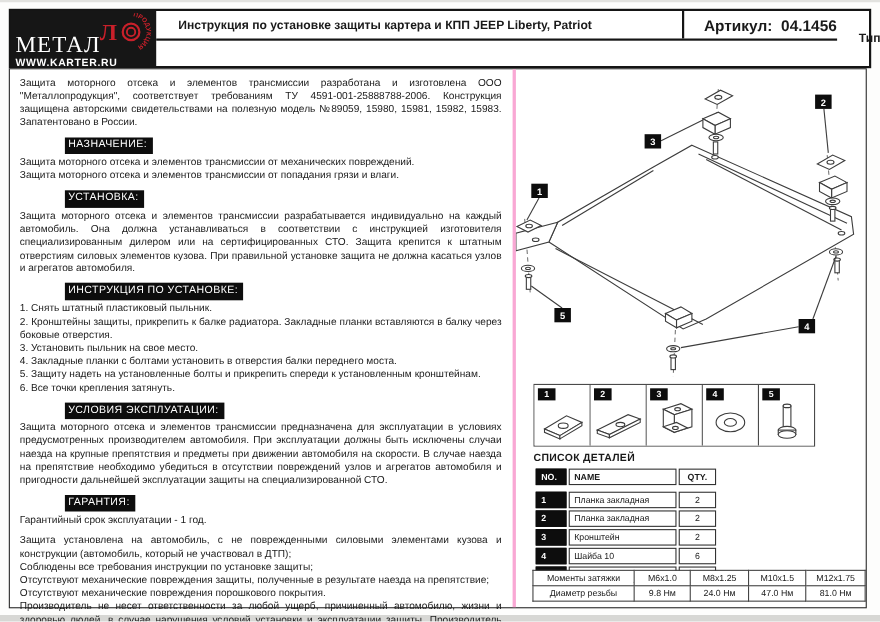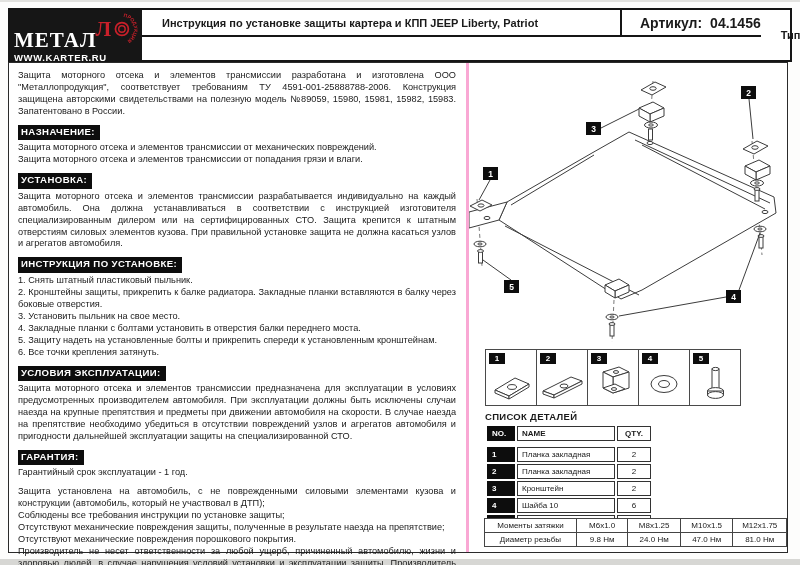--- a/index.html
+++ b/index.html
@@ -5,38 +5,38 @@
   html,body { margin:0; padding:0; background:#e8e8e6; }
   .page {
     position:relative; width:800px; height:565px; background:#fdfdfc;
     font-family:"Liberation Sans", sans-serif; color:#1a1a1a; overflow:hidden;
     box-shadow: inset 0 -6px 0 #d7d7d4, inset 0 2px 0 #e2e2df;
   }
   
   .hdr { position:absolute; left:8px; top:8px; width:780px; height:50px; border:2px solid #151515; display:flex; background:#fff; }
   .logo { width:132px; background:#161616; color:#fff; position:relative; display:flex; flex-direction:column; justify-content:center; padding:2px 4px; box-sizing:border-box; }
   .logo-top { display:flex; align-items:center; line-height:1; }
-  .logo-metal { font-family:"Liberation Serif", serif; font-weight:bold; font-size:21px; letter-spacing:1px; color:#fff;margin-top:23px; }
+  .logo-metal { font-family:"Liberation Serif", serif; font-weight:normal; font-size:21px; letter-spacing:1px; color:#fff;margin-top:23px; }
   .logo-l { font-family:"Liberation Serif", serif; font-weight:bold; font-size:21px; color:#c9202a; margin-left:-1px; }
   .logo-site { font-size:9.5px; font-weight:bold; letter-spacing:0.6px; color:#fff; margin-top:1px; }
   .hdr-right { flex:1; display:flex; flex-direction:row; }
   .hdr-row1 { height:25px; display:flex; border-bottom:2px solid #151515; }
   .hdr-title { width:480px; border-right:2px solid #151515; display:flex; align-items:center; padding-left:20px; font-weight:bold; font-size:11px; box-sizing:border-box; }
   .hdr-article { flex:1; display:flex; align-items:center; padding-left:18px; font-weight:bold; font-size:14px; gap:8px; }
   .hdr-row2 { flex:1; display:flex; }
   .hdr-cell { display:flex; align-items:center; padding-left:20px; font-weight:bold; font-size:11px; box-sizing:border-box; }
   .hc1 { width:203px; border-right:2px solid #151515; }
   .hc2 { width:145px; border-right:2px solid #151515; }
   .hc3 { flex:1; }
   
   .content { position:absolute; left:8px; top:62px; width:780px; height:491px; border:1px solid #2a2a2a; display:flex; background:#fff; box-sizing:border-box; }
   .left-pane { width:460px; border-right:3px solid #f9a8d4; padding:7px 10px 0 9px; box-sizing:border-box; font-size:9.2px; line-height:1.3; }
   .left-pane p, .left-pane div.line { margin:0; text-align:justify; }
   .sec { margin-top:7px; }
-  .sec-h { display:inline-block; background:#0d0d0d; color:#fff; font-weight:bold; font-size:9.6px; padding:1px 5px 2px 3px; letter-spacing:0.4px; margin-bottom:2px; }
+  .sec-h { display:inline-block; background:#0d0d0d; color:#fff; font-weight:normal; font-size:9.6px; padding:1px 5px 2px 3px; letter-spacing:0.4px; margin-bottom:2px;margin-left:41px; }
   .right-pane { flex:1; position:relative; }
   
   .diagram { position:absolute; left:0; top:0; }
   .diagram .ln { fill:none; stroke:#3c3c3c; stroke-width:1; }
   .diagram .face { fill:#ffffff; stroke:#3c3c3c; stroke-width:1; }
   .diagram .dash { fill:none; stroke:#555; stroke-width:0.8; stroke-dasharray:4 3; }
   .diagram .co { fill:#0d0d0d; }
   .diagram .co-t { fill:#fff; font-size:8.5px; font-weight:bold; text-anchor:middle; font-family:"Liberation Sans",sans-serif; }
   
   .strip { position:absolute; left:16px; top:286px; display:flex; border:1px solid #4a4a4a; }

